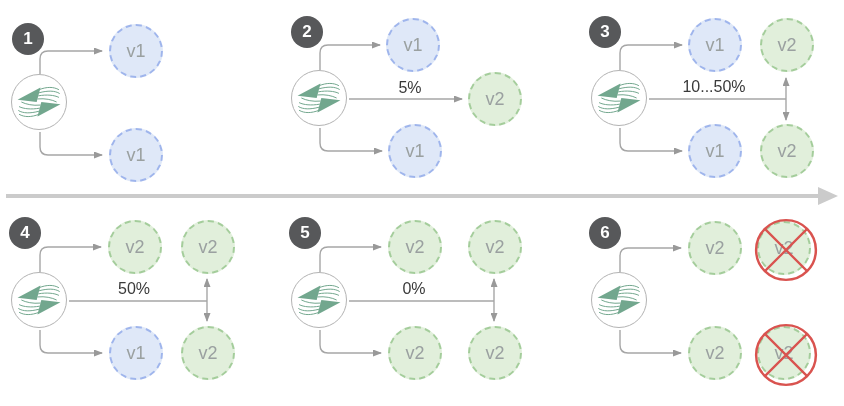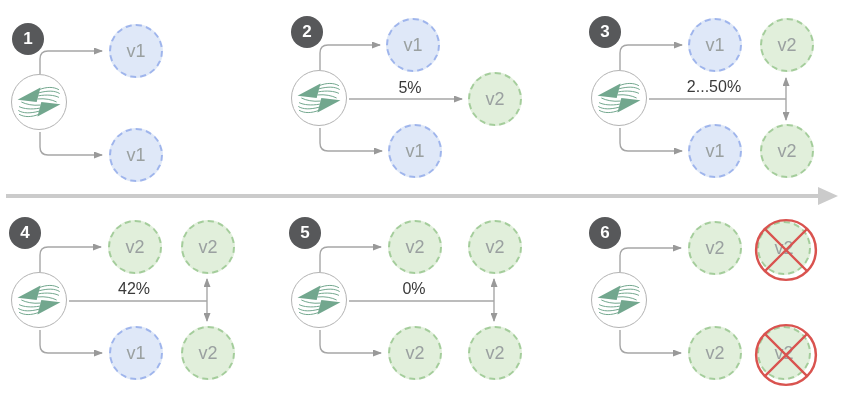--- a/index.html
+++ b/index.html
@@ -148,41 +148,41 @@
   <div class="node v1" style="left:388px;top:124px">
     <span class="node-label">v1</span>
   </div>
 
   <div class="badge" style="left:589px;top:16px">3</div>
   <div class="service" style="left:591px;top:70px">
     <svg viewBox="0 0 60 60">
         <use href="#logo-swap"></use>
       </svg>
   </div>
-  <div class="traffic-label" style="left:714px;top:87px">2...50%</div>
+  <div class="traffic-label" style="left:714px;top:87px">10...50%</div>
   <div class="node v1" style="left:688px;top:18px">
     <span class="node-label">v1</span>
   </div>
   <div class="node v2" style="left:760px;top:18px">
     <span class="node-label">v2</span>
   </div>
   <div class="node v1" style="left:688px;top:124px">
     <span class="node-label">v1</span>
   </div>
   <div class="node v2" style="left:760px;top:124px">
     <span class="node-label">v2</span>
   </div>
 
   <div class="badge" style="left:9px;top:217px">4</div>
   <div class="service" style="left:11px;top:272px">
     <svg viewBox="0 0 60 60">
         <use href="#logo-swap"></use>
       </svg>
   </div>
-  <div class="traffic-label" style="left:134px;top:289px">42%</div>
+  <div class="traffic-label" style="left:134px;top:289px">50%</div>
   <div class="node v2" style="left:108px;top:220px">
     <span class="node-label">v2</span>
   </div>
   <div class="node v2" style="left:181px;top:220px">
     <span class="node-label">v2</span>
   </div>
   <div class="node v1" style="left:109px;top:326px">
     <span class="node-label">v1</span>
   </div>
   <div class="node v2" style="left:181px;top:326px">

